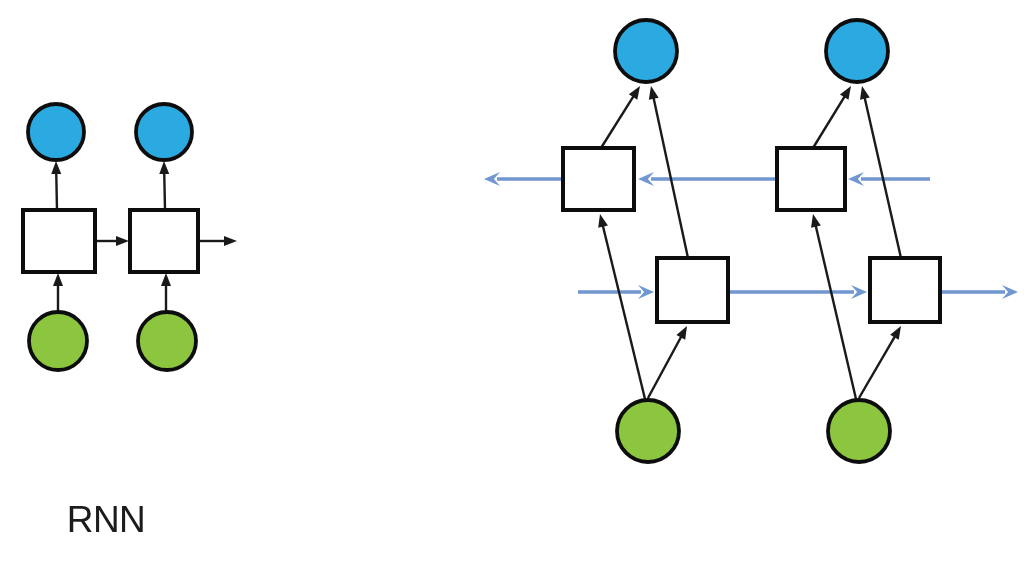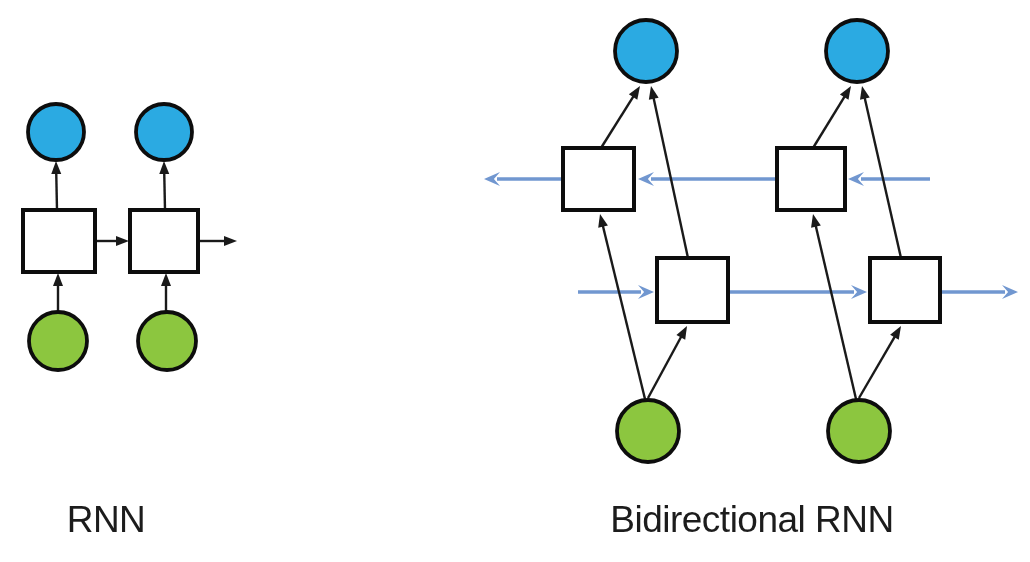--- a/index.html
+++ b/index.html
@@ -95,14 +95,13 @@
         <circle cx="857" cy="51" r="31" fill="#2BAAE2" stroke="#0d0d0d" stroke-width="3.8"></circle>
         <rect x="563" y="148" width="71" height="62" fill="#FFFFFF" stroke="#0d0d0d" stroke-width="4"></rect>
         <rect x="777" y="148" width="68" height="62" fill="#FFFFFF" stroke="#0d0d0d" stroke-width="4"></rect>
         <rect x="657" y="258" width="71" height="64" fill="#FFFFFF" stroke="#0d0d0d" stroke-width="4"></rect>
         <rect x="870" y="258" width="70" height="64" fill="#FFFFFF" stroke="#0d0d0d" stroke-width="4"></rect>
         <circle cx="648" cy="431" r="31" fill="#8CC63F" stroke="#0d0d0d" stroke-width="3.8"></circle>
         <circle cx="859" cy="431" r="31" fill="#8CC63F" stroke="#0d0d0d" stroke-width="3.8"></circle>
       </g>
     </svg>
   <div class="caption caption-rnn">RNN</div>
-  <div class="caption caption-birnn">Bidirectional RNN</div>
 </div>
 
 </body></html>

